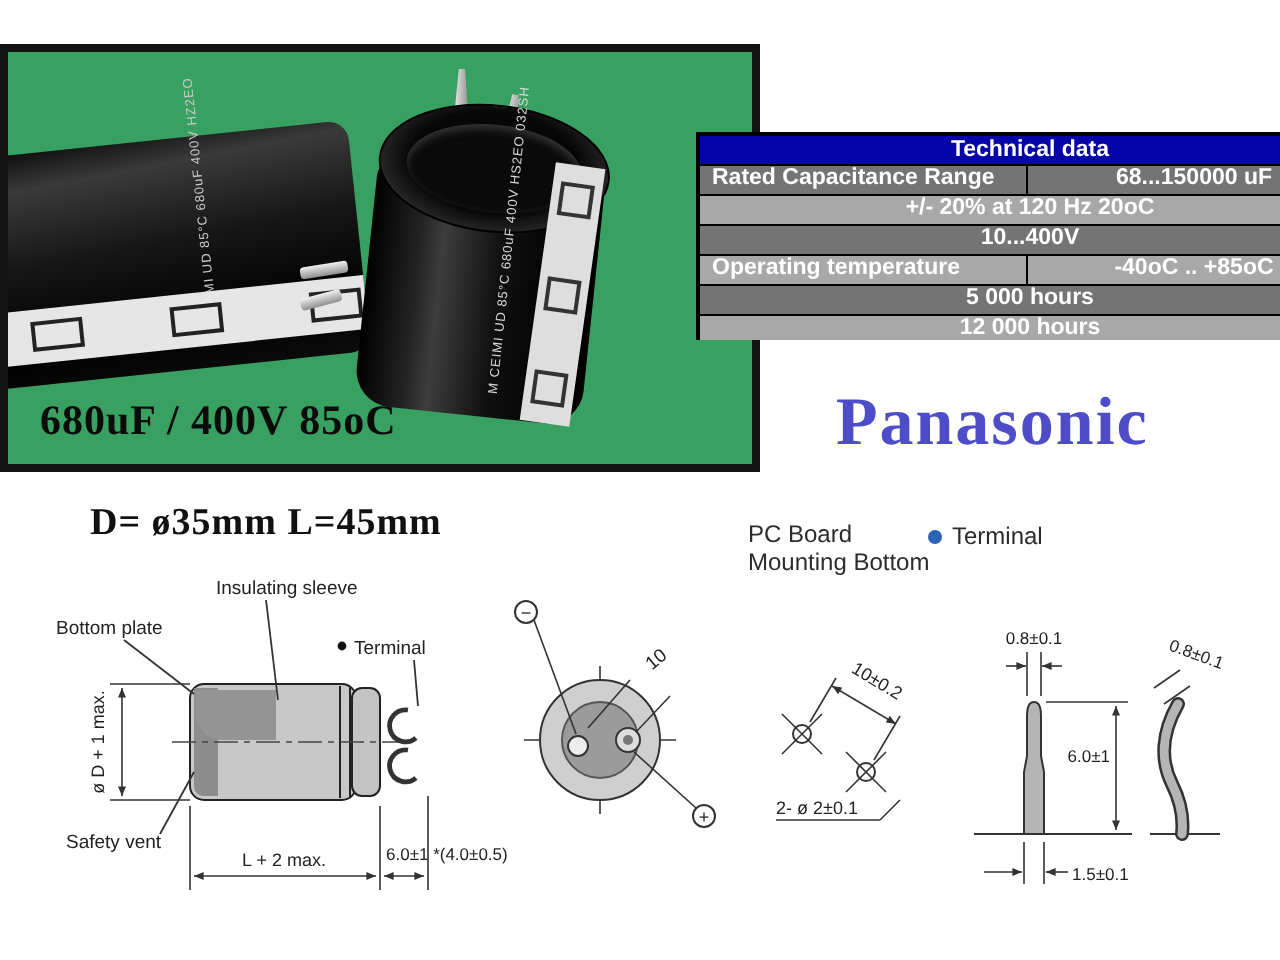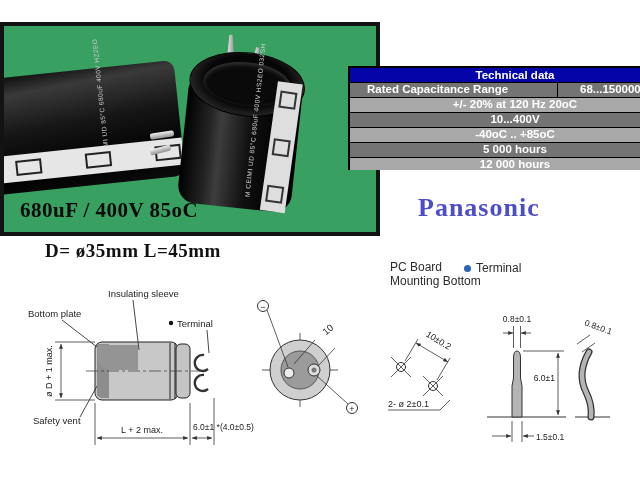--- a/index.html
+++ b/index.html
@@ -42,32 +42,32 @@
 
   
   #tech-table{position:absolute;left:348px;top:66px;width:305px;height:104px;overflow:hidden;}
   #tech-table .inner{width:334px;border:2px solid #000;box-sizing:border-box;}
   .t-head{height:14px;line-height:14px;background:#0404a8;color:#fff;font-weight:bold;
           font-size:11.5px;text-align:center;}
   .t-row{display:flex;height:14px;line-height:13px;border-top:1px solid #000;
          color:#fff;font-weight:bold;font-size:11.5px;}
   .t-row.dark{background:#747474;}
   .t-row.light{background:#a8a8a8;}
-  .t-label{width:208px;padding-left:17px;border-right:1px solid #000;box-sizing:border-box;
+  .t-label{width:164px;padding-left:6px;border-right:1px solid #000;box-sizing:border-box;
            white-space:nowrap;overflow:hidden;}
   .t-value{flex:1;text-align:center;white-space:nowrap;}
 
   
   #brand{position:absolute;left:418px;top:193px;font-family:"Liberation Serif",serif;
-         font-weight:bold;font-size:26px;color:#4d4dc9;letter-spacing:1px;}
-
-  
-  #dims-title{position:absolute;left:45px;top:240px;font-family:"Liberation Serif",serif;
+         font-weight:bold;font-size:34px;color:#4d4dc9;letter-spacing:1px;}
+
+  
+  #dims-title{position:absolute;left:45px;top:251px;font-family:"Liberation Serif",serif;
               font-weight:bold;font-size:19px;color:#111;letter-spacing:.5px;}
-  #pcb-title{position:absolute;left:374px;top:260px;font-size:12px;color:#2c2c2c;line-height:14px;margin-left:16px;}
+  #pcb-title{position:absolute;left:374px;top:260px;font-size:12px;color:#2c2c2c;line-height:14px;}
   #terminal-legend{position:absolute;left:464px;top:261px;font-size:12px;color:#2c2c2c;
                    display:flex;align-items:center;gap:5px;}
   .bullet{width:7px;height:7px;border-radius:50%;background:#2b63b8;display:inline-block;}
 
   #drawings{position:absolute;left:0;top:240px;}
   svg text{font-family:"Liberation Sans",sans-serif;fill:#222;}
 </style>
 </head>
 <body>
 
@@ -109,20 +109,21 @@
       <div class="t-label">Rated Capacitance Range</div>
       <div class="t-value">68...150000 uF</div>
     </div>
     <div class="t-row light">
       <div class="t-value">+/- 20% at 120 Hz 20oC</div>
     </div>
     <div class="t-row dark">
       <div class="t-value">10...400V</div>
     </div>
     <div class="t-row light">
+      <div class="t-label">Operating temperature</div>
       <div class="t-value">-40oC .. +85oC</div>
     </div>
     <div class="t-row dark">
       <div class="t-value">5 000 hours</div>
     </div>
     <div class="t-row light">
       <div class="t-value">12 000 hours</div>
     </div>
   </div>
 </div>

